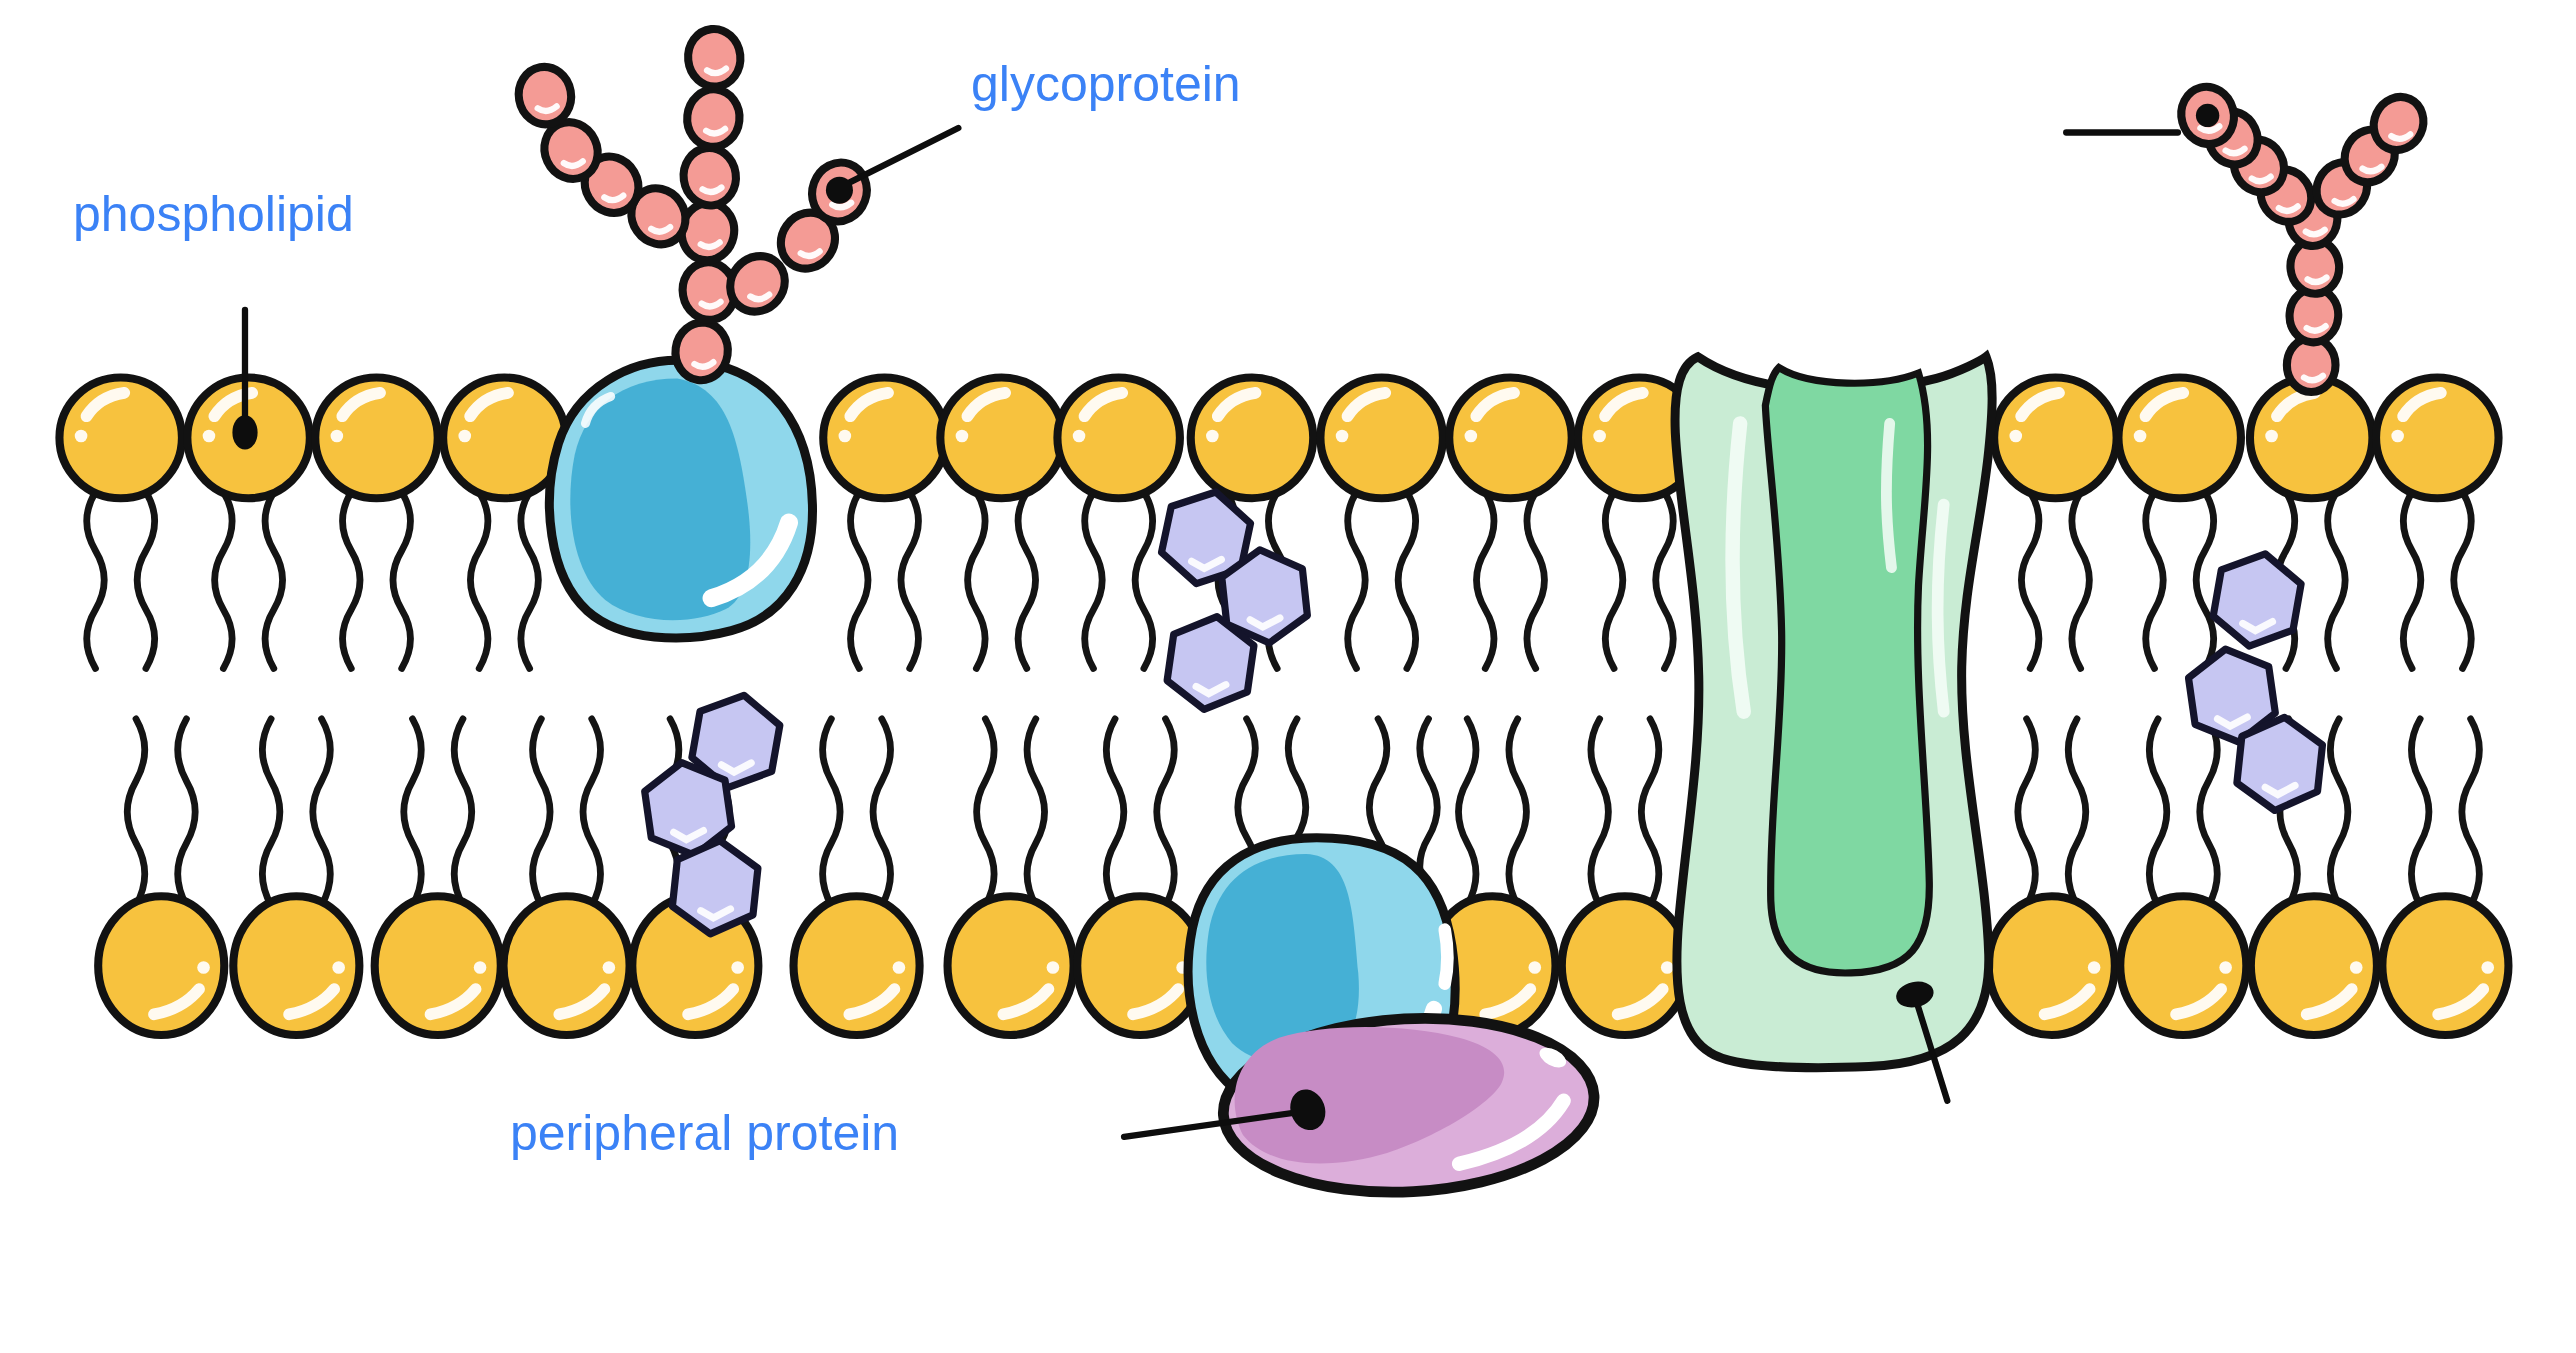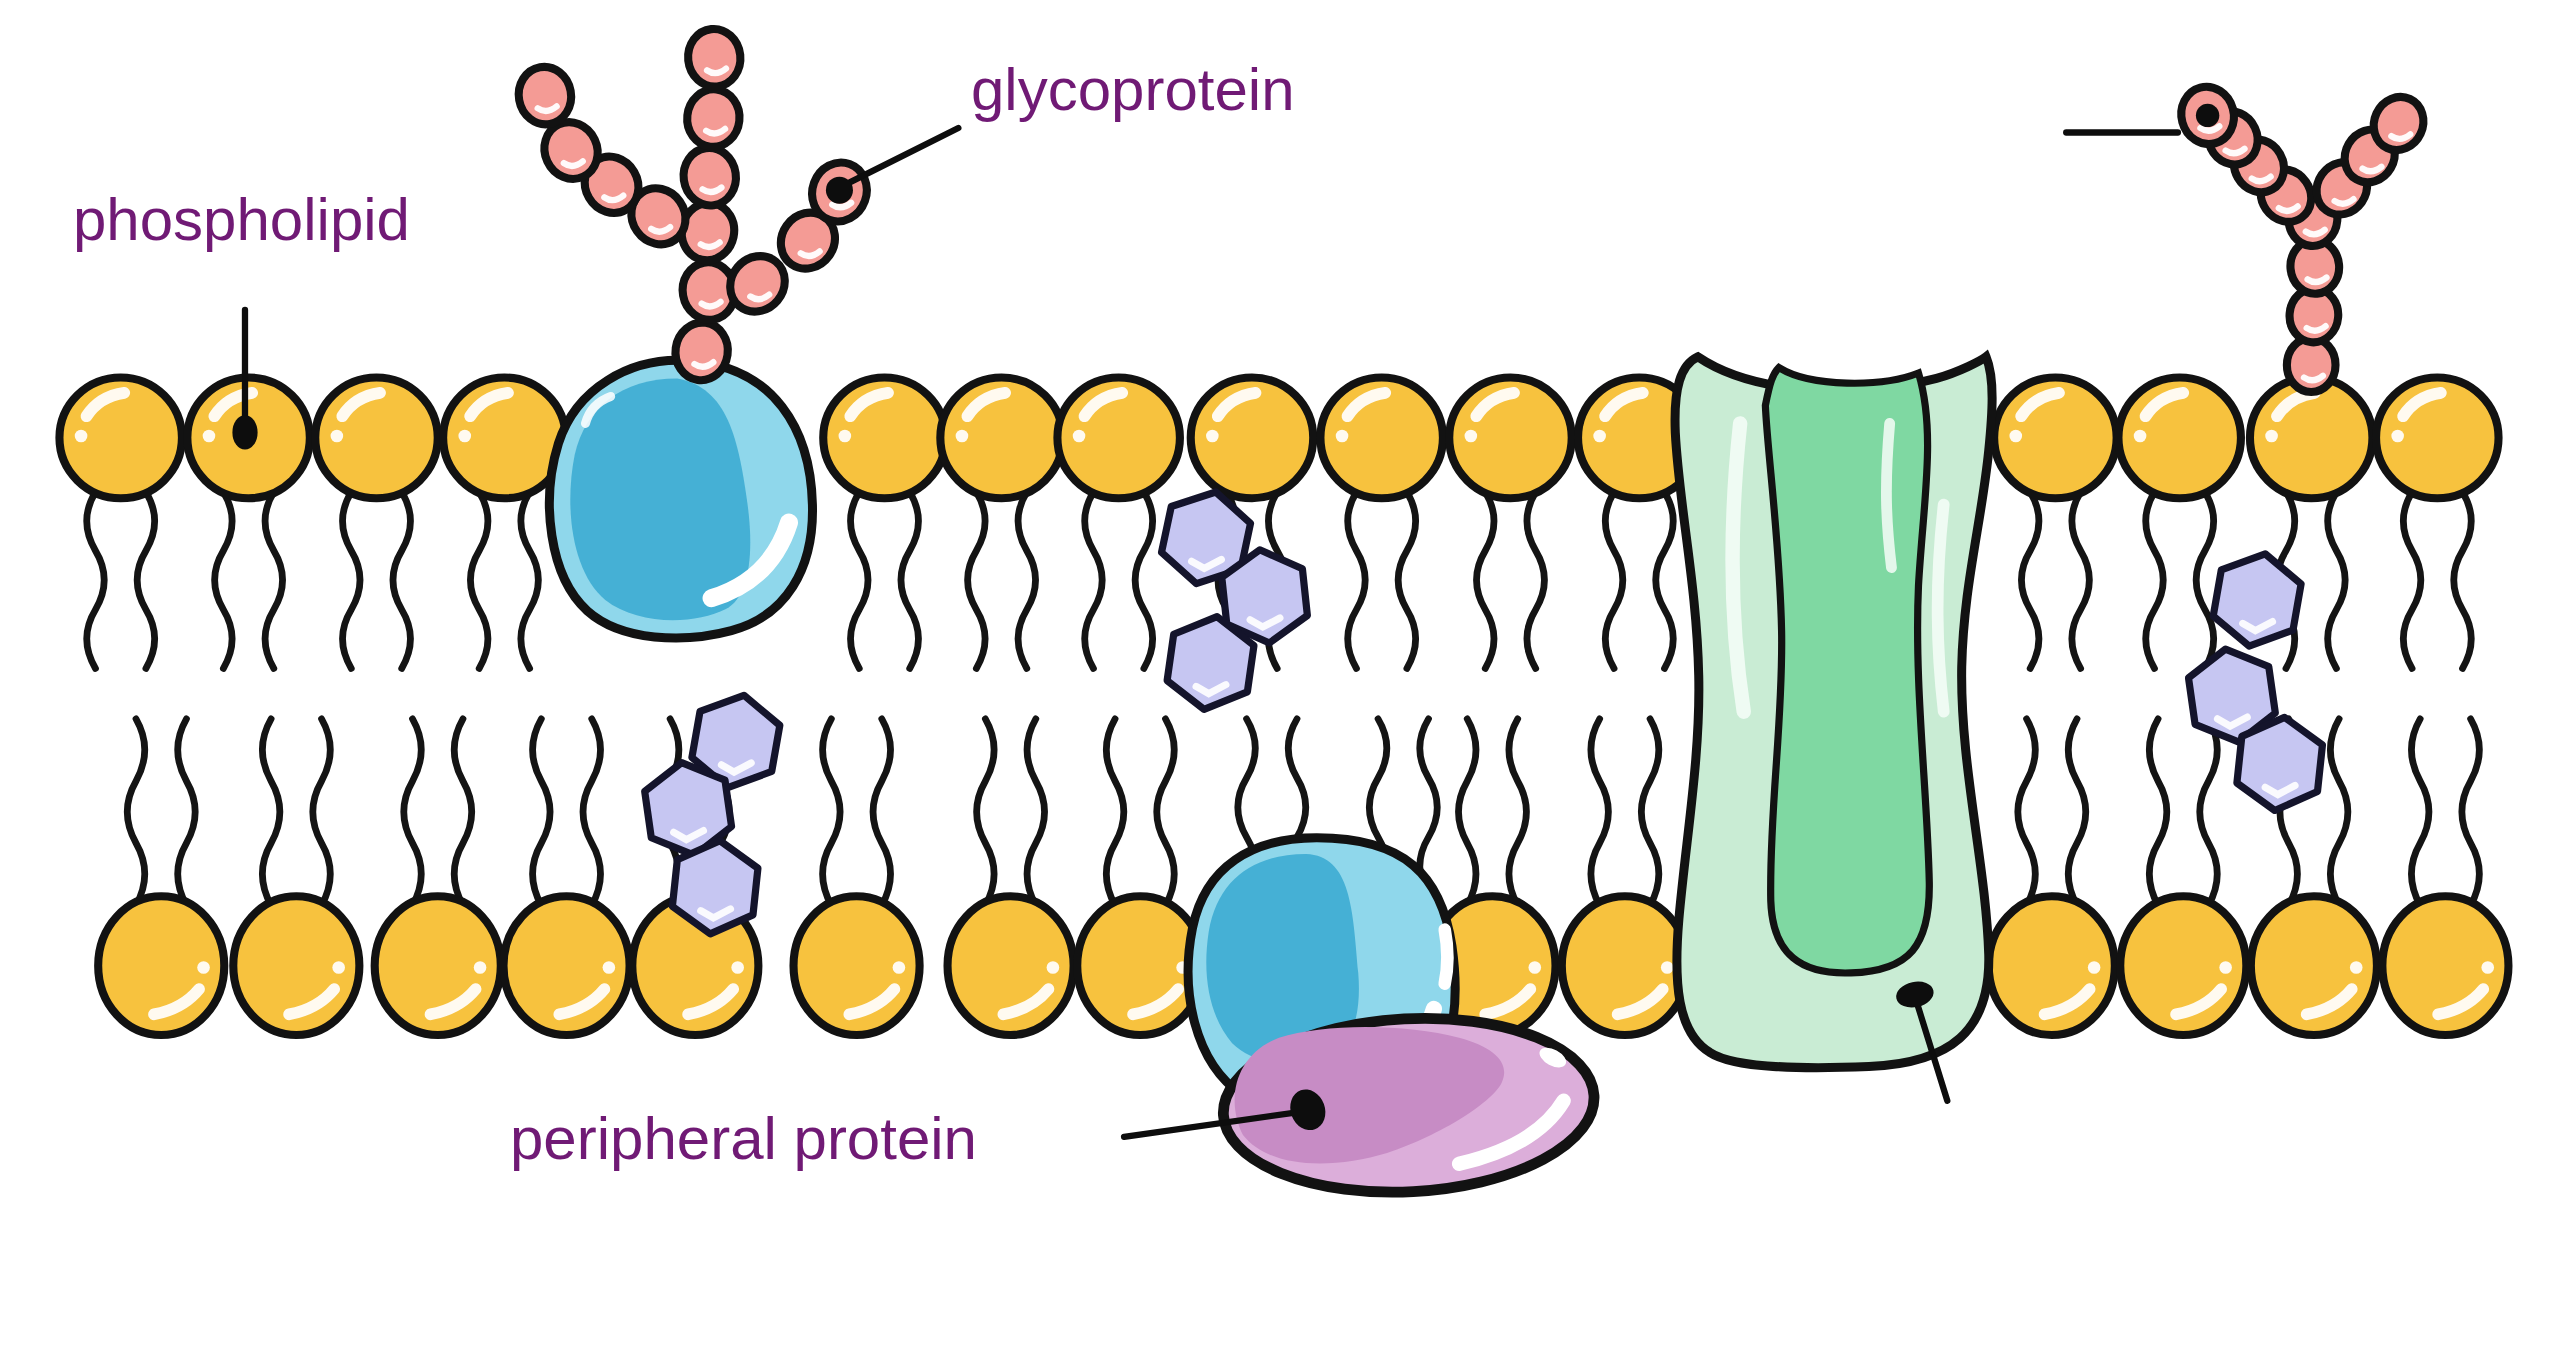--- a/index.html
+++ b/index.html
@@ -1,20 +1,20 @@
 <!DOCTYPE html>
 <html style="font-size:14.4px"><head>
 <meta charset="utf-8">
 <style>
   html,body{margin:0;padding:0;background:#ffffff;}
   body{width:2576px;height:1354px;overflow:hidden;
        font-family:"Liberation Sans", sans-serif;}
   #diagram{position:relative;width:2576px;height:1354px;background:#fff;}
   #membrane-svg{position:absolute;left:0;top:0;}
-  .label{position:absolute;font-size:60px;line-height:1.05;color:#701a75;
+  .label{position:absolute;font-size:50px;line-height:1.05;color:#3b82f6;
          white-space:nowrap;letter-spacing:0px;}
 </style>
 </head>
 <body>
 
 <div id="diagram">
   <svg id="membrane-svg" width="2576" height="1354" viewBox="0 0 2860 1503">
       <g>
         <g>
           <path d="M 106 546 C 93 567.56, 93 589.12, 106 611.3333333333334 C 119 632.8933333333333, 119 654.4533333333334, 106 676.6666666666667 C 93 698.2266666666666, 93 719.7866666666666, 106 742" fill="none" stroke="#141414" stroke-width="7.5" stroke-linecap="round"></path>

